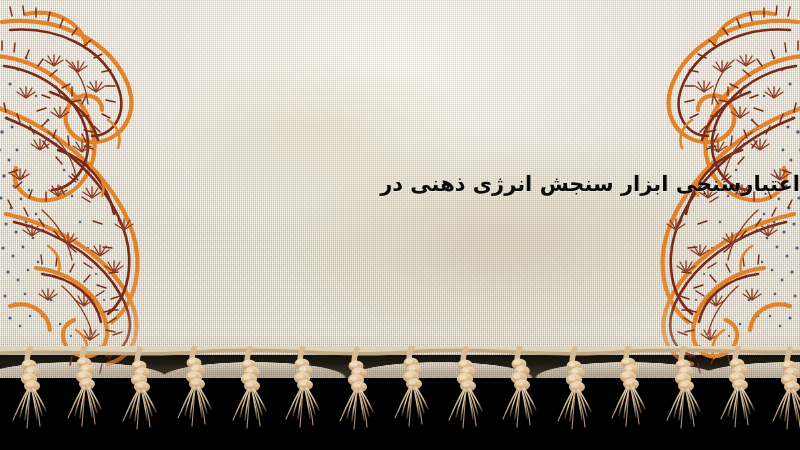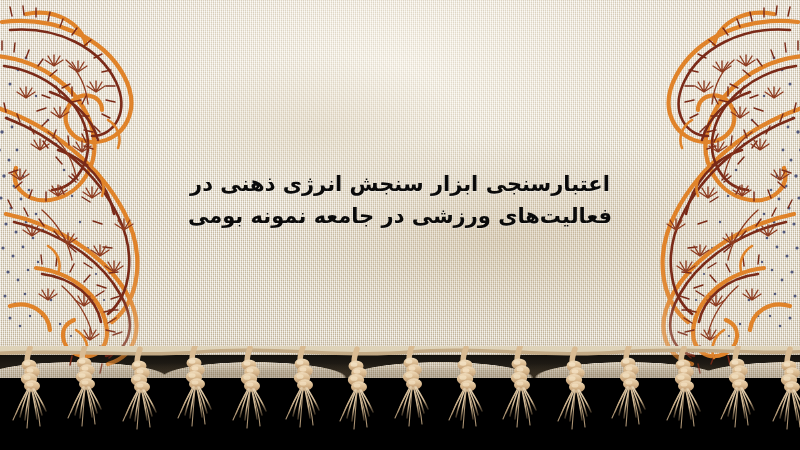--- a/index.html
+++ b/index.html
@@ -79,21 +79,21 @@
   .corner.left  { left:-4px; }
   .corner.right { right:-4px; transform:scaleX(-1); }
   .corner svg { display:block; }
 
   
   .fringe { position:absolute; left:0; top:346px; width:800px; height:104px; pointer-events:none; }
 
   
   .title-block {
     position:absolute; left:0; right:0; top:168px;
-    text-align:center;
+    text-align:right;
     direction:rtl;
     z-index:6;
   }
   .title-line {
     font-family:"DejaVu Sans", sans-serif;
     font-weight:bold;
     font-size:21px;
     line-height:32px;
     color:#0a0a0a;
     letter-spacing:0px;
@@ -522,16 +522,15 @@
         <use href="#tassel" x="629" y="6"></use>
         <use href="#tassel" x="684" y="8"></use>
         <use href="#tassel" x="738" y="7"></use>
         <use href="#tassel" x="790" y="9"></use>
       </g>
     </svg>
   </div>
 
   <div class="title-block">
     <div class="title-line">اعتبارسنجی ابزار سنجش انرژی ذهنی در</div>
-    <div class="title-line">فعالیت‌های ورزشی در جامعه نمونه بومی</div>
   </div>
 
 </div>
 
 </body></html>

